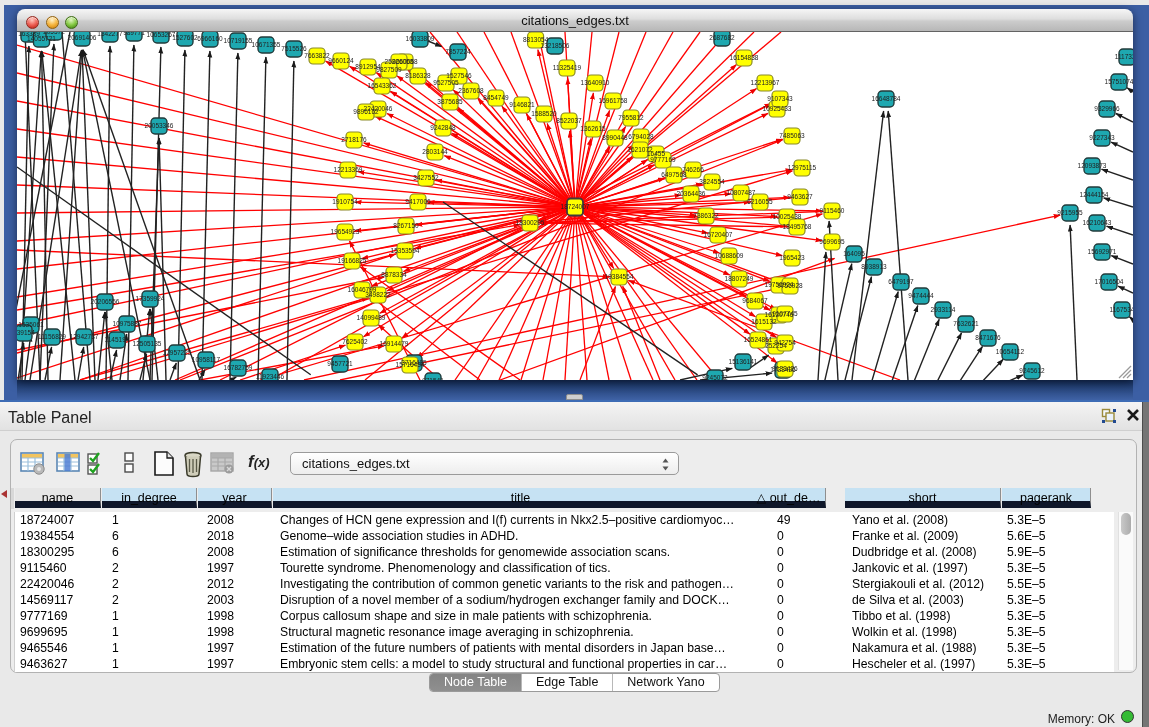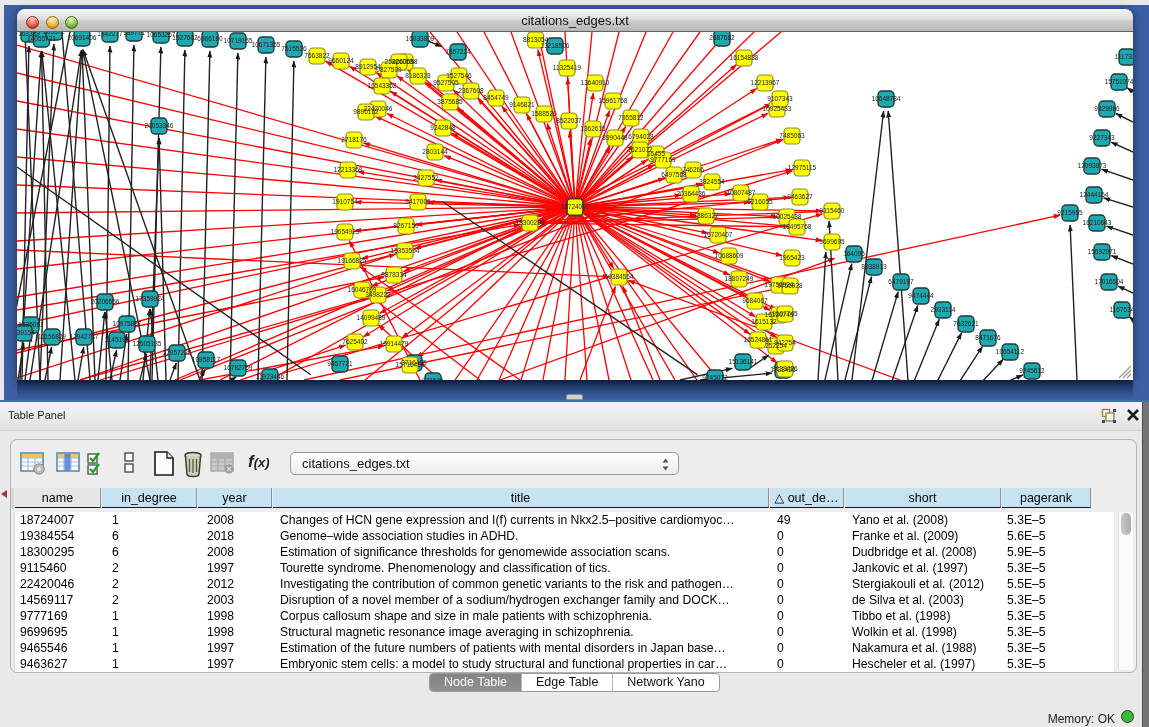--- a/index.html
+++ b/index.html
@@ -8,29 +8,29 @@
 #dshadow{position:absolute;left:17px;top:380px;width:1116px;height:20px;background:linear-gradient(#16305e,#3f62a6)}
 #win{position:absolute;left:17px;top:9px;width:1116px;height:371px;border-radius:8px 8px 0 0;overflow:hidden;box-shadow:0 2px 10px rgba(0,0,10,.55)}
 #titlebar{position:relative;height:23px;background:linear-gradient(#f6f6f6 0%,#dedede 45%,#cccccc 55%,#b7b7b7 100%);border-bottom:1px solid #636363;text-align:center;font-size:13px;color:#111;line-height:23px}
 .tl{position:absolute;top:7px;width:13px;height:13px;border-radius:50%}
 #tlr{left:9px;background:radial-gradient(circle at 5px 3px,#ffc9c0,#ee6156 50%,#c93327 80%);border:1px solid #92281e;box-shadow:inset 0 1px 1px rgba(255,255,255,.7)}
 #tly{left:28.5px;background:radial-gradient(circle at 5px 3px,#fff3cc,#f6b63e 50%,#d88f1a 80%);border:1px solid #91610f;box-shadow:inset 0 1px 1px rgba(255,255,255,.7)}
 #tlg{left:48px;background:radial-gradient(circle at 5px 3px,#e2f6c4,#86ca44 50%,#54971f 80%);border:1px solid #3f6a15;box-shadow:inset 0 1px 1px rgba(255,255,255,.7)}
 #canvas{position:relative;width:1116px;height:348px;background:#fff}
 #south{position:absolute;left:0;top:400px;width:1149px;height:327px;background:#e9e9e9;border-top:2px solid #3d6cb5}
 #phead{position:absolute;left:0;top:0;width:1149px;height:29px;background:linear-gradient(#f4f4f4,#e2e2e2);border-bottom:1px solid #cfcfcf}
-#phead .t{position:absolute;left:8px;top:7px;font-size:11px;color:#222}
+#phead .t{position:absolute;left:8px;top:7px;font-size:16px;color:#222}
 #container{position:absolute;left:10px;top:37px;width:1127px;height:234px;background:#ededed;border:1px solid #b2b2b2;border-radius:7px}
 .ic{position:absolute;top:10px}
 .fx{position:absolute;left:237px;top:12px;font-size:17px;font-style:italic;font-weight:bold;color:#222;font-family:Liberation Sans, sans-serif}
 .fx i{font-size:13px}
 #combo{position:absolute;left:279px;top:12px;width:389px;height:23px;background:linear-gradient(#fff,#ededed);border:1px solid #9a9a9a;border-radius:5px;font-size:13px;color:#111;line-height:21px;padding-left:11px}
 #combo svg{position:absolute;right:8px;top:4px}
 #thead{position:absolute;left:4px;top:48px;width:1086px;height:21px}
-#thead .hc{position:absolute;top:0;height:20px;background:#c6e2f3;border-right:1px solid #8e8e8e;border-bottom:1px solid #0f172a;font-size:12.5px;text-align:center;line-height:20px;color:#000}
+#thead .hc{position:absolute;top:0;height:20px;background:#c6e2f3;border-right:1px solid #8e8e8e;border-bottom:7px solid #0f172a;font-size:12.5px;text-align:center;line-height:20px;color:#000}
 #rowhdr{position:absolute;left:0;top:48px;width:3px;height:21px;background:#d8d8d8}
 #tbody{position:absolute;left:3px;top:72px;width:1100px;height:160px;background:#fff;border-left:1px solid #cfcfcf}
 .tr{position:absolute;left:0;width:1100px;height:16px;font-size:12.2px;color:#000}
 .tr span{position:absolute;top:1px;white-space:nowrap}
 #vsb{position:absolute;right:3px;top:72px;width:15px;height:158px;background:#fafafa;border-left:1px solid #e0e0e0}
 #vsb .th{position:absolute;left:2px;top:1px;width:10px;height:22px;background:linear-gradient(90deg,#c9c9c9,#ababab);border-radius:5px}
 #tabs{position:absolute;left:429px;top:271px;height:19px;border:1px solid #9a9a9a;border-radius:4px;background:#fff;display:flex;overflow:hidden}
 #tabs div{font-size:12.5px;line-height:17px;padding:0 14px;color:#111;border-right:1px solid #b8b8b8}
 #tabs div.sel{background:linear-gradient(#848484,#8f8f8f);color:#fff}
 #mem{position:absolute;right:34px;top:310px;font-size:12px;color:#222}
@@ -626,21 +626,21 @@
       <div id="combo">citations_edges.txt<svg width="9" height="15" viewBox="0 0 9 15">
             <path d="M4.5 1.5 L7.5 5.5 L1.5 5.5 z" fill="#555"></path>
             <path d="M4.5 13.5 L7.5 9.5 L1.5 9.5 z" fill="#555"></path>
           </svg></div>
       <div id="rowhdr"></div>
       <div id="thead">
         <div class="hc" style="left:0px;width:86px;background:#e6e6e6">name</div>
         <div class="hc" style="left:87px;width:95px">in_degree</div>
         <div class="hc" style="left:183px;width:74px">year</div>
         <div class="hc" style="left:258px;width:496px">title</div>
-        <div class="hc" style="left:755px;width:74px">△ out_de…</div>
+        <div class="hc" style="left:737px;width:74px">△ out_de…</div>
         <div class="hc" style="left:830px;width:156px">short</div>
         <div class="hc" style="left:987px;width:89px">pagerank</div>
       </div>
       <div id="tbody">
 <div class="tr" style="top:0px">
 <span style="left:5px">18724007</span>
             <span style="left:97px">1</span>
             <span style="left:192px">2008</span>
 <span style="left:265px">Changes of HCN gene expression and I(f) currents in Nkx2.5–positive cardiomyoc…</span>
             <span style="left:762px">49</span>

